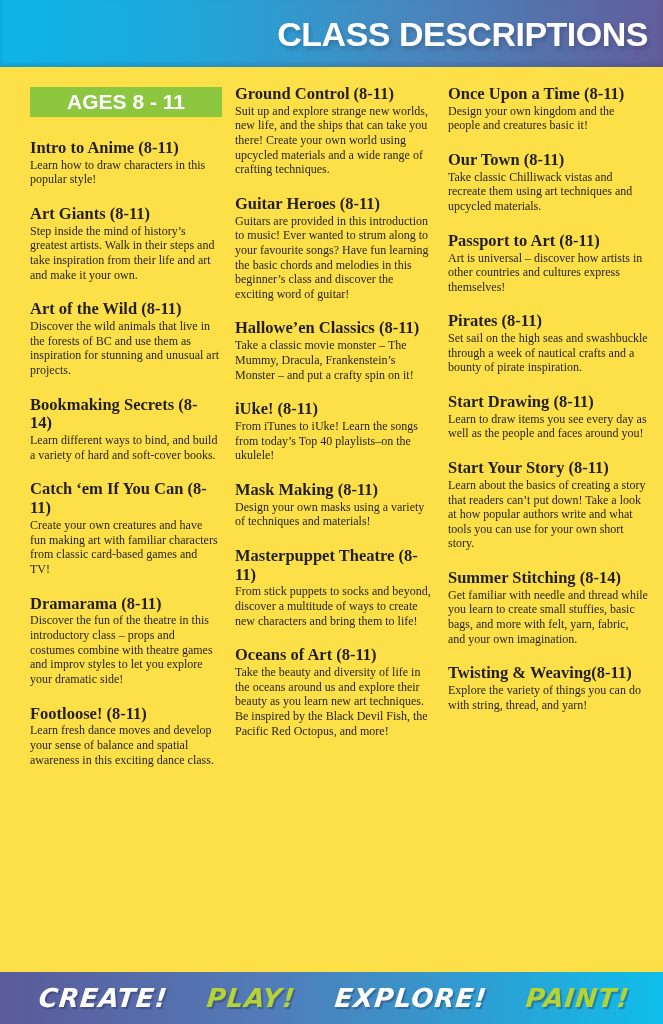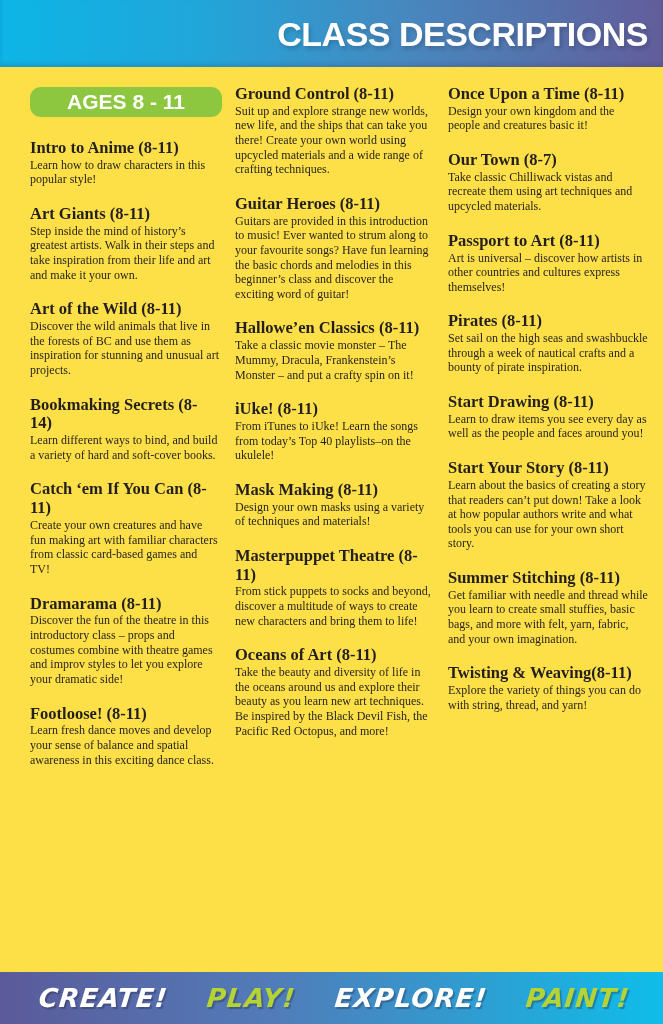--- a/index.html
+++ b/index.html
@@ -27,21 +27,21 @@
   }
   
   .content{
     position:absolute;top:67px;left:0;right:0;bottom:52px;
     padding:18px 12px 0 30px;box-sizing:border-box;
     display:grid;grid-template-columns:189px 197px 200px;column-gap:16px;
   }
   .badge{
     width:192px;height:30px;margin:2px 0 22px 0;
     background:#8dc63f;
-    display:flex;align-items:center;justify-content:center;border-radius:11px;
+    display:flex;align-items:center;justify-content:center;
   }
   .badge-label{
     font-family:"Liberation Sans", sans-serif;
     font-weight:bold;font-size:21px;color:#ffffff;
     letter-spacing:0px;
   }
   .entry{margin:0 0 18px 0;}
   .entry-title{
     margin:0;padding:0;
     font-size:16.5px;line-height:1.14;font-weight:bold;color:#231f20;
@@ -144,41 +144,41 @@
         </div>
       </section>
 
     <section class="column">
 
     <div class="entry">
           <h3 class="entry-title">Once Upon a Time (8-11)</h3>
           <p class="entry-desc">Design your own kingdom and the people and creatures basic it!</p>
         </div>
         <div class="entry">
-          <h3 class="entry-title">Our Town (8-7)</h3>
+          <h3 class="entry-title">Our Town (8-11)</h3>
           <p class="entry-desc">Take classic Chilliwack vistas and recreate them using art techniques and upcycled materials.</p>
         </div>
         <div class="entry">
           <h3 class="entry-title">Passport to Art (8-11)</h3>
           <p class="entry-desc">Art is universal – discover how artists in other countries and cultures express themselves!</p>
         </div>
         <div class="entry">
           <h3 class="entry-title">Pirates (8-11)</h3>
           <p class="entry-desc">Set sail on the high seas and swashbuckle through a week of nautical crafts and a bounty of pirate inspiration.</p>
         </div>
         <div class="entry">
           <h3 class="entry-title">Start Drawing (8-11)</h3>
           <p class="entry-desc">Learn to draw items you see every day as well as the people and faces around you!</p>
         </div>
         <div class="entry">
           <h3 class="entry-title">Start Your Story (8-11)</h3>
           <p class="entry-desc">Learn about the basics of creating a story that readers can’t put down! Take a look at how popular authors write and what tools you can use for your own short story.</p>
         </div>
         <div class="entry">
-          <h3 class="entry-title">Summer Stitching (8-11)</h3>
+          <h3 class="entry-title">Summer Stitching (8-14)</h3>
           <p class="entry-desc">Get familiar with needle and thread while you learn to create small stuffies, basic bags, and more with felt, yarn, fabric, and your own imagination.</p>
         </div>
         <div class="entry">
           <h3 class="entry-title">Twisting &amp; Weaving(8-11)</h3>
           <p class="entry-desc">Explore the variety of things you can do with string, thread, and yarn!</p>
         </div>
       </section>
 
   </main>
 

